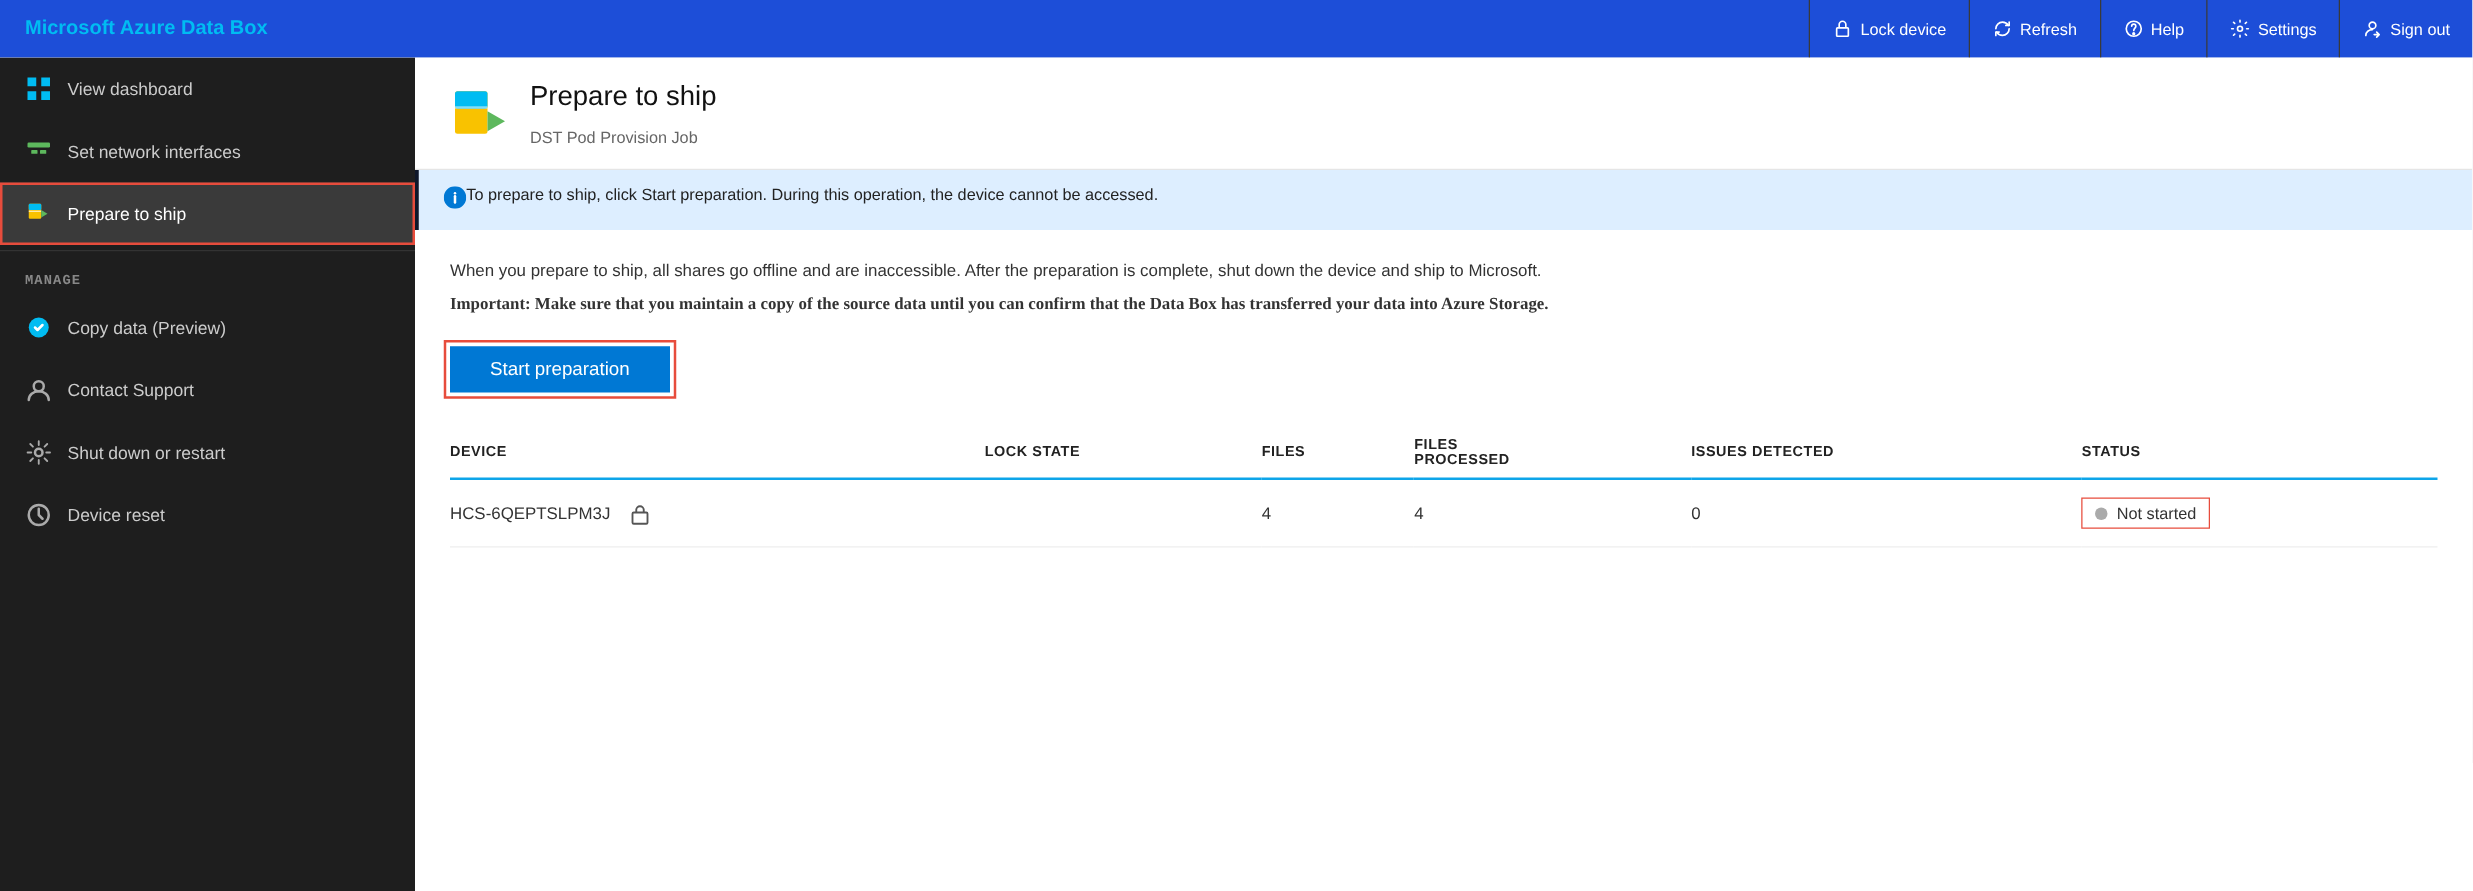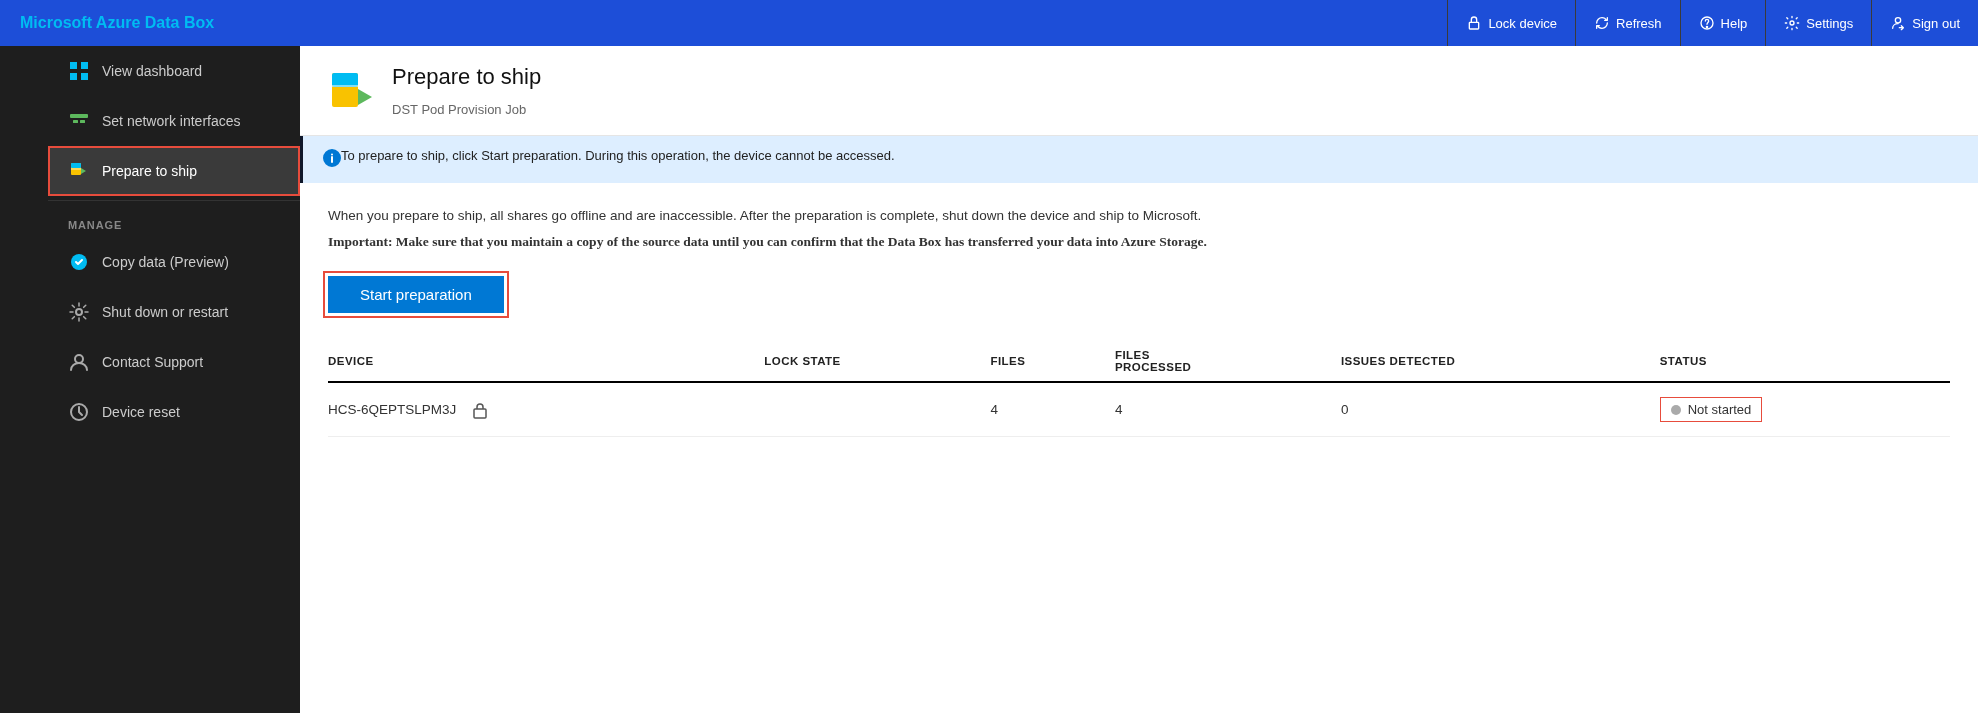--- a/index.html
+++ b/index.html
@@ -41,45 +41,45 @@
     
     .main-layout {
       display: flex;
       flex: 1;
       overflow: hidden;
     }
 
     
     .sidebar {
       background: #1e1e1e;
-      width: 300px;
+      width: 332px;
       flex-shrink: 0;
       display: flex;
       flex-direction: column;
       overflow-y: auto;
-      padding-left: 48px;
     }
     .sidebar-item {
       display: flex;
       align-items: center;
       gap: 12px;
       padding: 14px 20px;
       color: #ccc;
       cursor: pointer;
       font-size: 14px;
     }
     .sidebar-item.active { background: #3a3a3a; color: #fff; outline: 2px solid #e74c3c; outline-offset: -2px; }
     .sidebar-icon { width: 22px; height: 22px; flex-shrink: 0; display: flex; align-items: center; justify-content: center; }
     .sidebar-section-header {
       color: #888;
       font-size: 11px;
       font-weight: 700;
       letter-spacing: 0.08em;
       padding: 14px 20px 6px 20px;
       text-transform: uppercase;
+      font-family: Liberation Mono, monospace;
     }
     .sidebar-divider {
       border: none;
       border-top: 1px solid #333;
       margin: 4px 0;
     }
 
     
     .content {
       flex: 1;
@@ -172,21 +172,21 @@
       border-collapse: collapse;
       font-size: 13.5px;
     }
     .data-table th {
       text-align: left;
       font-size: 11.5px;
       font-weight: 700;
       letter-spacing: 0.04em;
       color: #222;
       padding: 8px 16px 8px 0;
-      border-bottom: 2px solid #000000;
+      border-bottom: 2px solid #0ea5e9;
     }
     .data-table td {
       padding: 14px 16px 14px 0;
       color: #333;
       border-bottom: 1px solid #eee;
       vertical-align: middle;
     }
     .status-badge {
       display: inline-flex;
       align-items: center;
@@ -317,35 +317,35 @@
           <circle cx="10" cy="10" r="8" fill="#00bcf2"></circle>
           <path d="M7 10l2 2 4-4" stroke="#fff" stroke-width="2" stroke-linecap="round" stroke-linejoin="round"></path>
         </svg>
       </div>
       <span>Copy data (Preview)</span>
     </div>
 
     <div class="sidebar-item">
       <div class="sidebar-icon">
         <svg width="20" height="20" viewBox="0 0 20 20" fill="none">
+          <circle cx="10" cy="7" r="4" stroke="#aaa" stroke-width="2"></circle>
+          <path d="M2 18c0-4 3.6-7 8-7s8 3 8 7" stroke="#aaa" stroke-width="2" stroke-linecap="round"></path>
+        </svg>
+      </div>
+      <span>Contact Support</span>
+    </div>
+
+    <div class="sidebar-item">
+      <div class="sidebar-icon">
+        <svg width="20" height="20" viewBox="0 0 20 20" fill="none">
           <circle cx="10" cy="10" r="3" stroke="#aaa" stroke-width="2"></circle>
           <path d="M10 1v3M10 16v3M1 10h3M16 10h3M3.22 3.22l2.12 2.12M14.66 14.66l2.12 2.12M3.22 16.78l2.12-2.12M14.66 5.34l2.12-2.12" stroke="#aaa" stroke-width="1.5" stroke-linecap="round"></path>
         </svg>
       </div>
       <span>Shut down or restart</span>
-    </div>
-
-    <div class="sidebar-item">
-      <div class="sidebar-icon">
-        <svg width="20" height="20" viewBox="0 0 20 20" fill="none">
-          <circle cx="10" cy="7" r="4" stroke="#aaa" stroke-width="2"></circle>
-          <path d="M2 18c0-4 3.6-7 8-7s8 3 8 7" stroke="#aaa" stroke-width="2" stroke-linecap="round"></path>
-        </svg>
-      </div>
-      <span>Contact Support</span>
     </div>
 
     <div class="sidebar-item">
       <div class="sidebar-icon">
         <svg width="20" height="20" viewBox="0 0 20 20" fill="none">
           <circle cx="10" cy="10" r="8" stroke="#aaa" stroke-width="2"></circle>
           <path d="M10 5v5l3 3" stroke="#aaa" stroke-width="2" stroke-linecap="round" stroke-linejoin="round"></path>
         </svg>
       </div>
       <span>Device reset</span>

